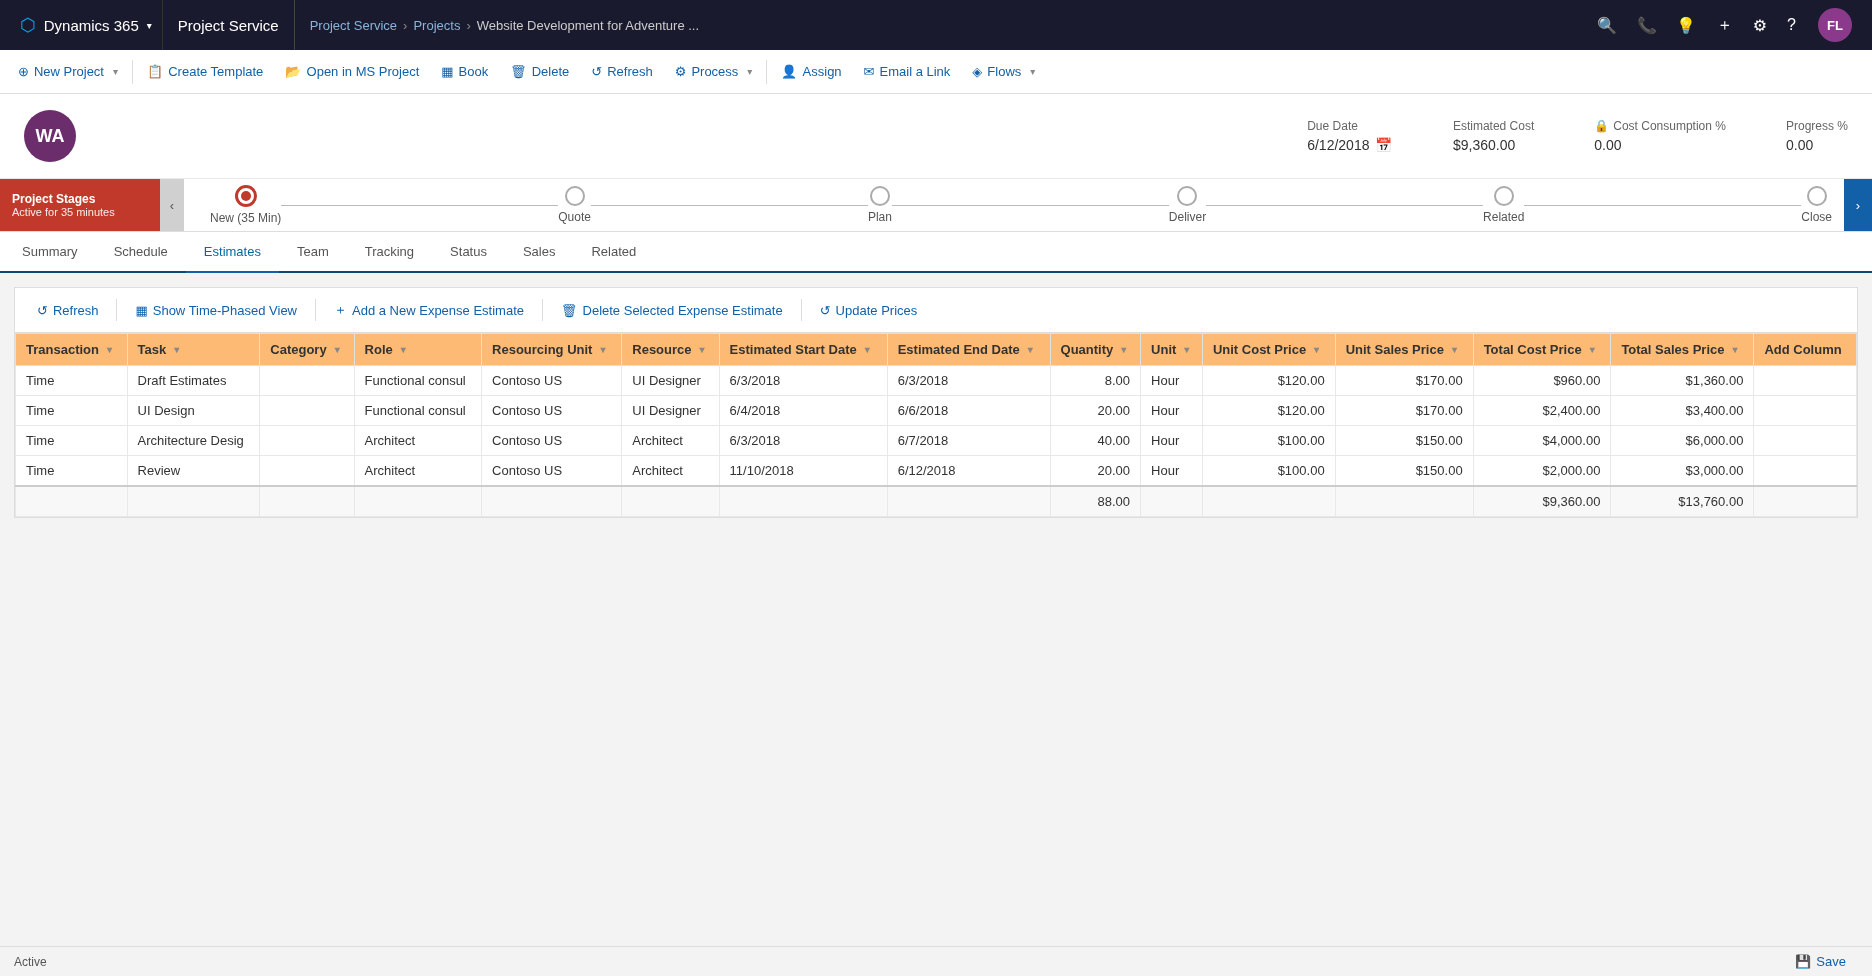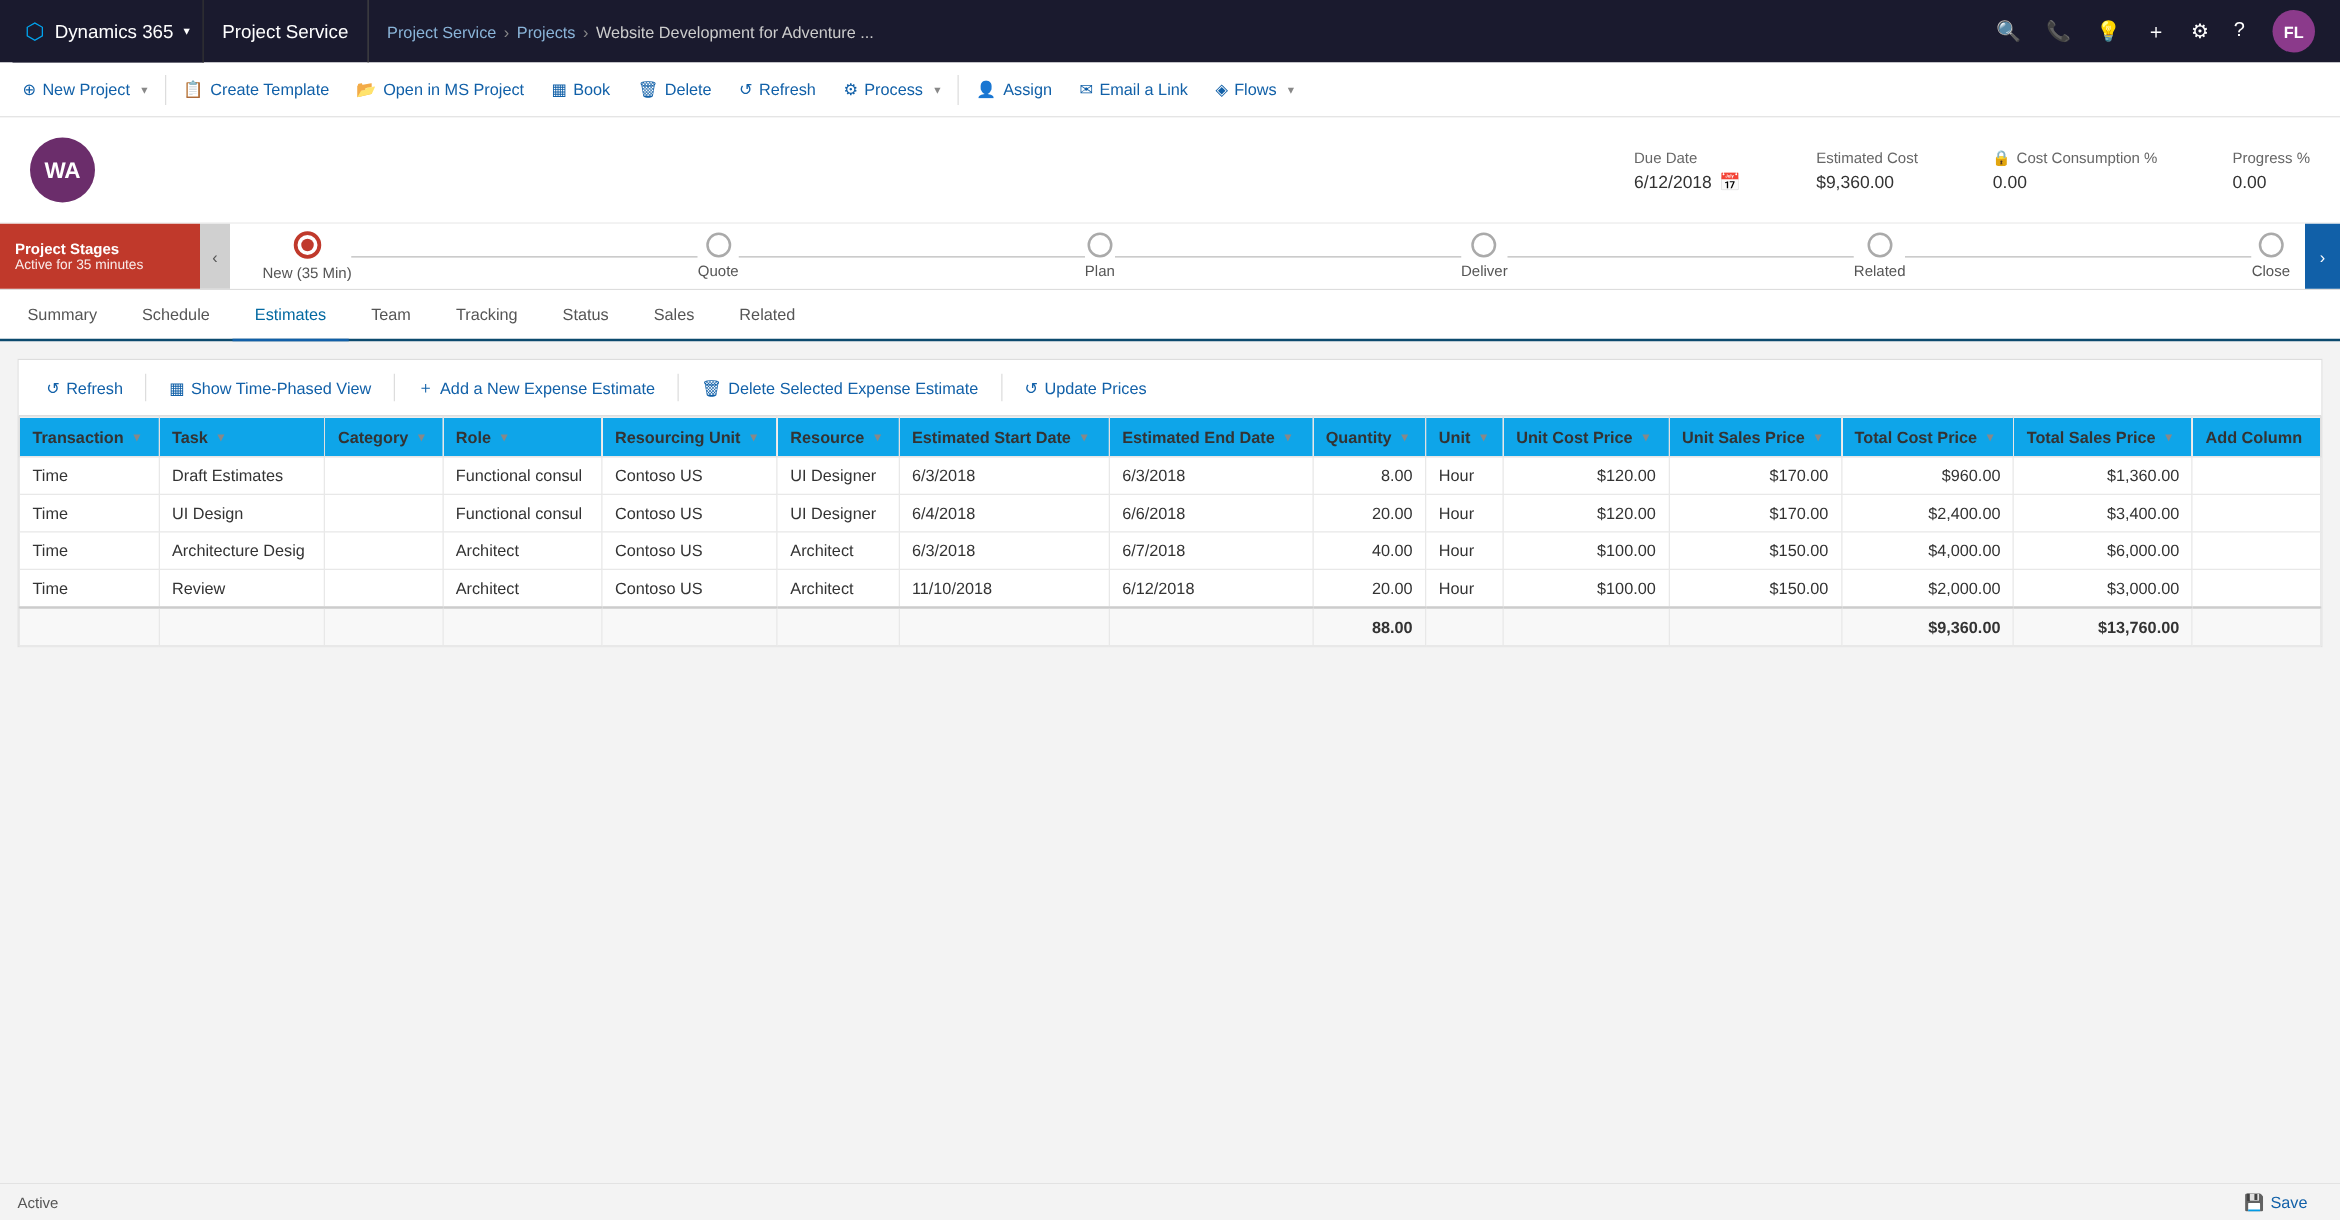--- a/index.html
+++ b/index.html
@@ -282,21 +282,21 @@
     }
     .est-divider { width: 1px; height: 22px; background: #ddd; margin: 0 4px; }
 
     
     .estimates-grid {
       width: 100%;
       border-collapse: collapse;
       font-size: 13px;
     }
     .estimates-grid th {
-      background: #0ea5e9;
+      background: #fdba74;
       border: 1px solid #e0e0e0;
       padding: 8px 10px;
       text-align: left;
       font-weight: 600;
       color: #333;
       white-space: nowrap;
       position: relative;
     }
     .estimates-grid th .col-sort {
       display: inline-flex;
@@ -304,21 +304,21 @@
       gap: 4px;
     }
     .estimates-grid td {
       border: 1px solid #e8e8e8;
       padding: 7px 10px;
       color: #333;
       background: #fff;
     }
     .estimates-grid .footer-row td {
       background: #f8f8f8;
-      font-weight: 700;
+      font-weight: 400;
       border-top: 2px solid #ccc;
     }
     .col-chevron { color: #888; font-size: 10px; margin-left: 4px; }
     .text-right { text-align: right; }
 
     
     .status-bar {
       position: fixed;
       bottom: 0;
       left: 0;

